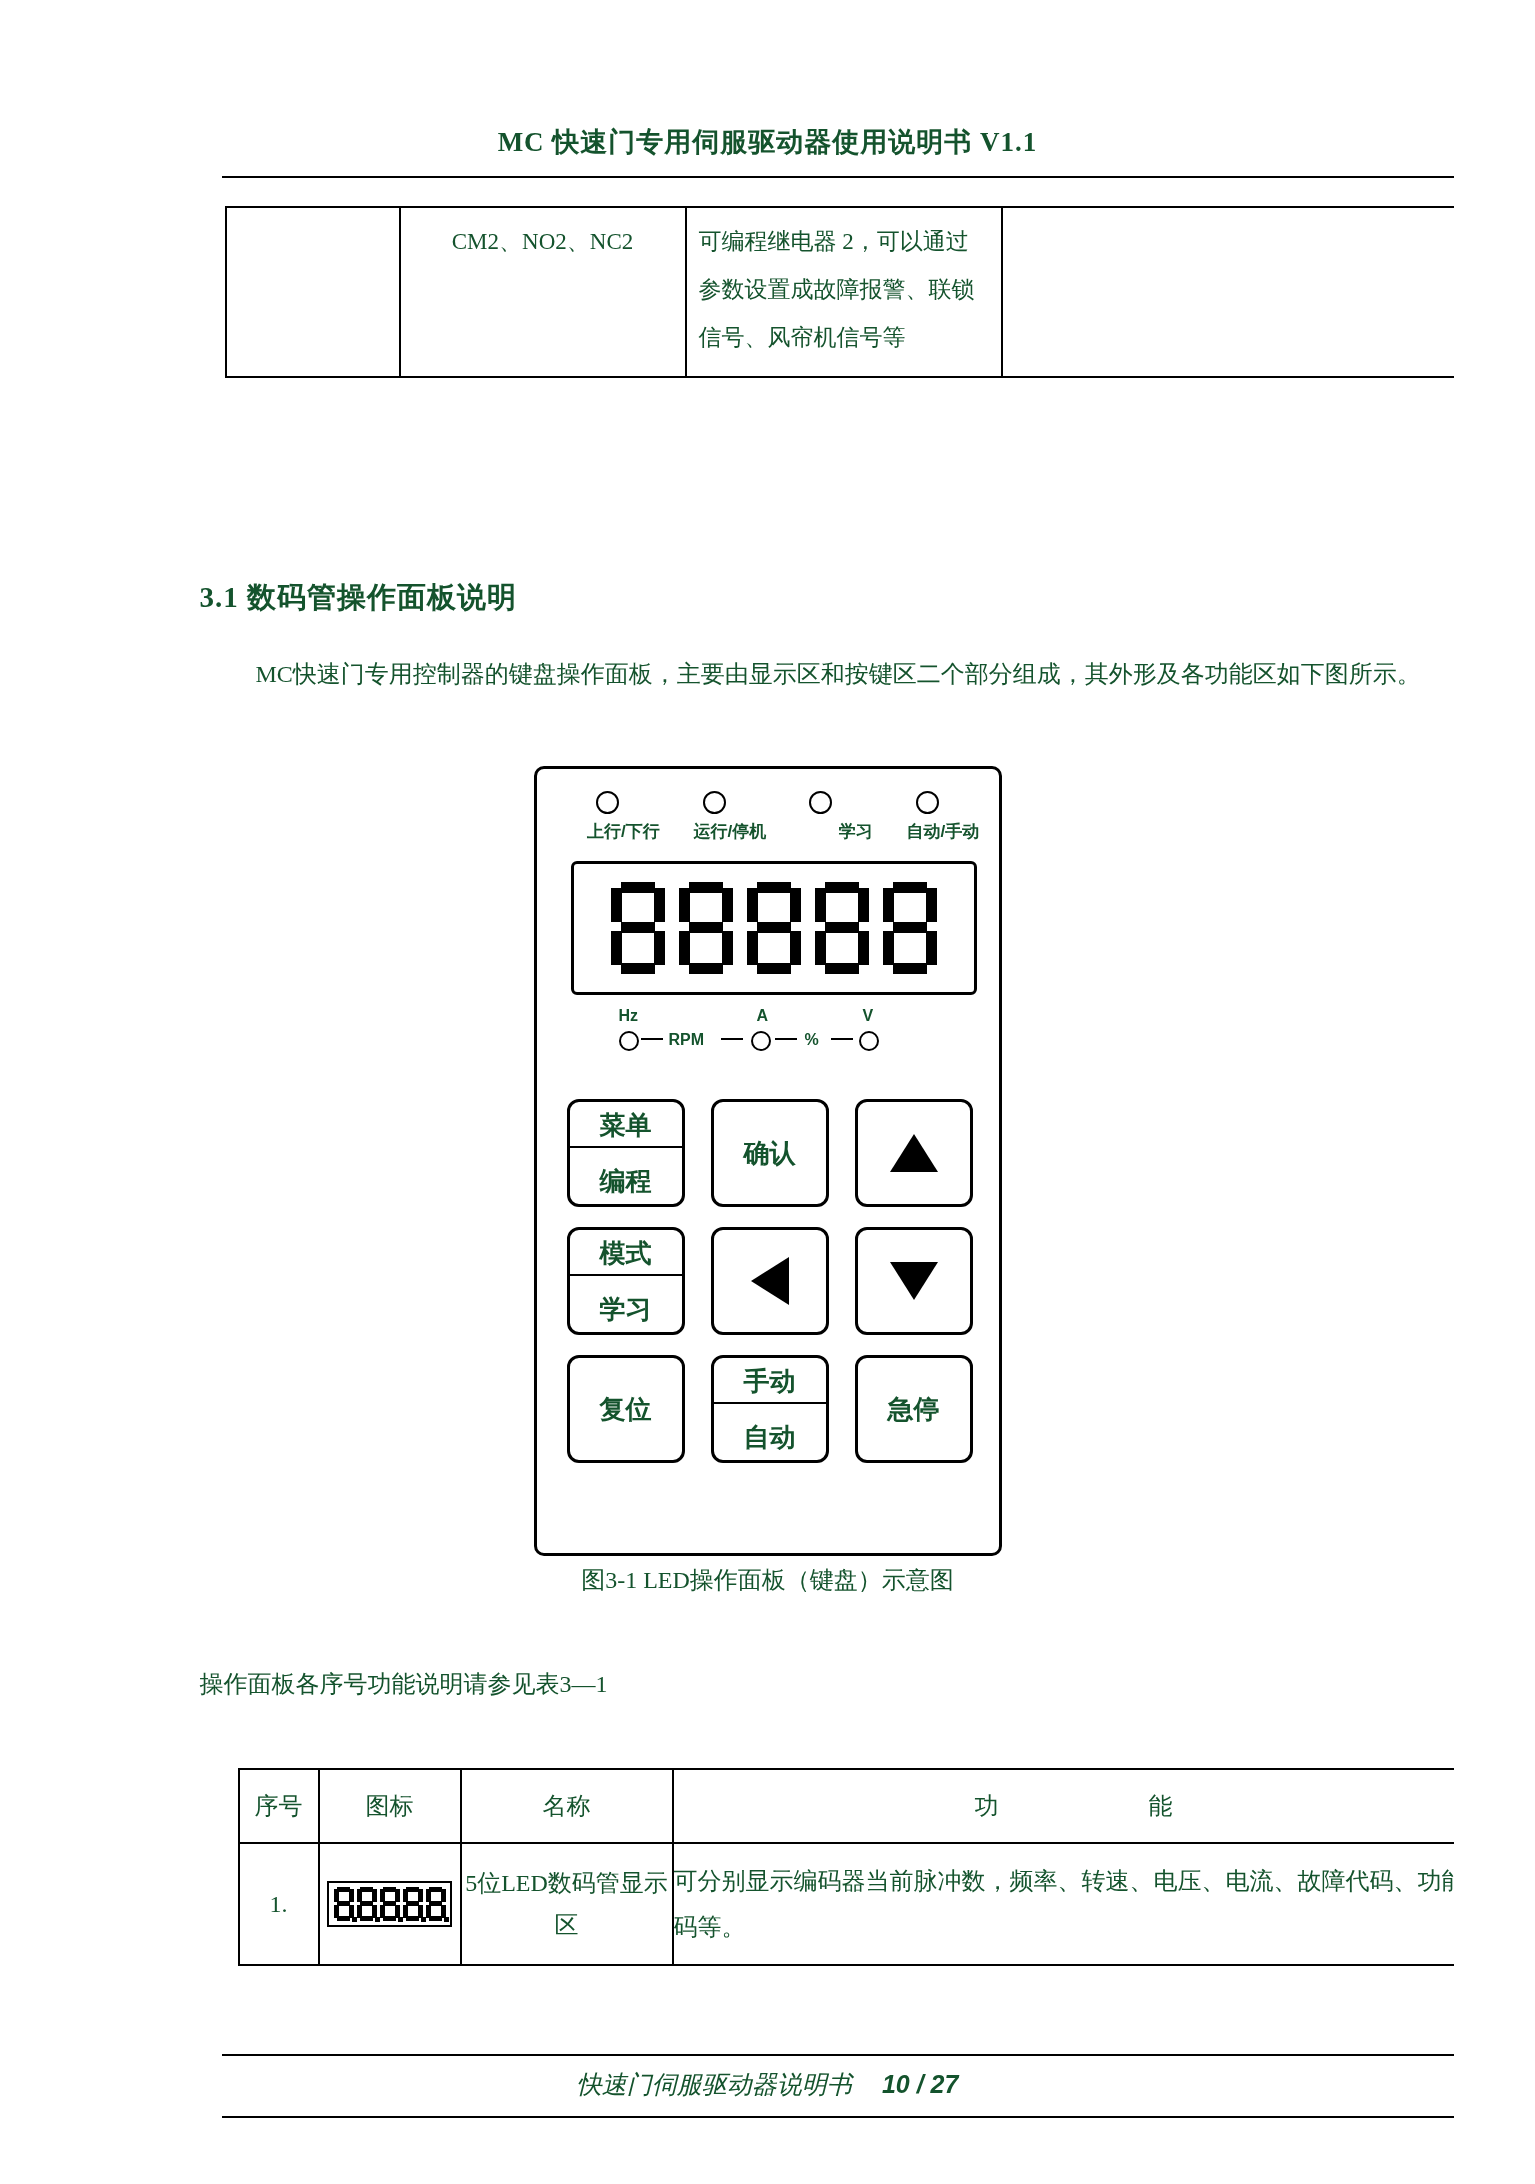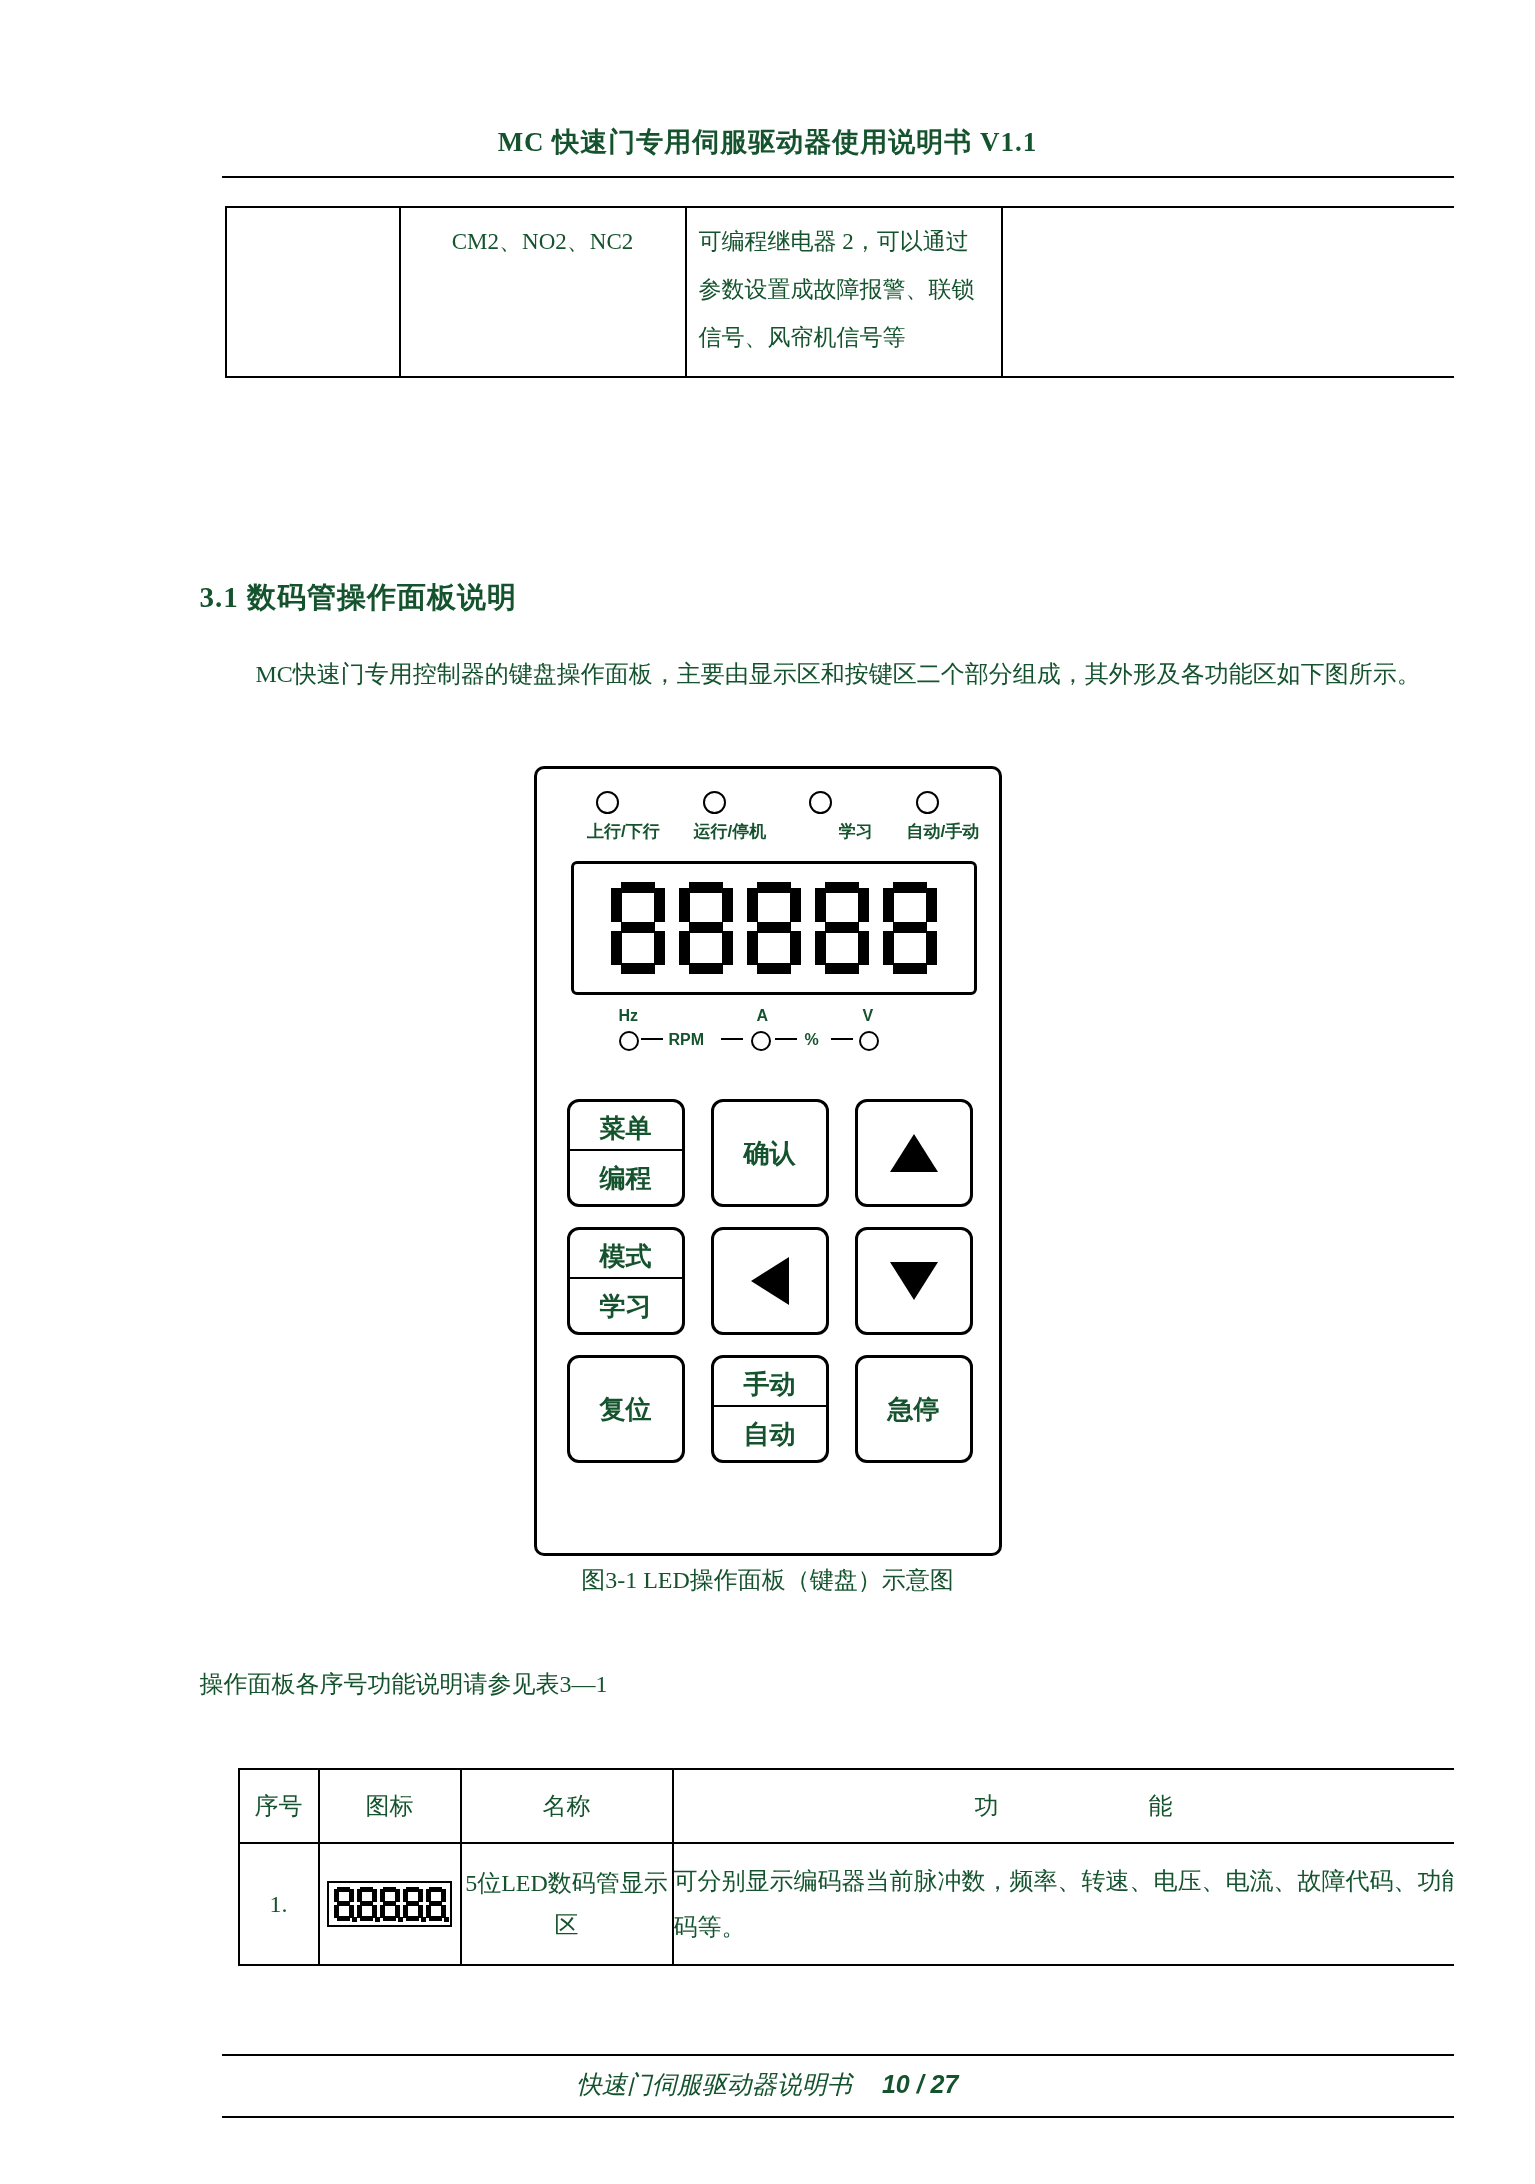--- a/index.html
+++ b/index.html
@@ -212,21 +212,21 @@
   }
   .key .split-top {
     width: 100%;
     text-align: center;
     padding-bottom: 3px;
     border-bottom: 2px solid #000;
   }
   .key .split-bot {
     width: 100%;
     text-align: center;
-    padding-top: 10px;
+    padding-top: 16px;
   }
   .tri-up {
     width: 0; height: 0;
     border-left: 24px solid transparent;
     border-right: 24px solid transparent;
     border-bottom: 38px solid #000;
   }
   .tri-down {
     width: 0; height: 0;
     border-left: 24px solid transparent;

